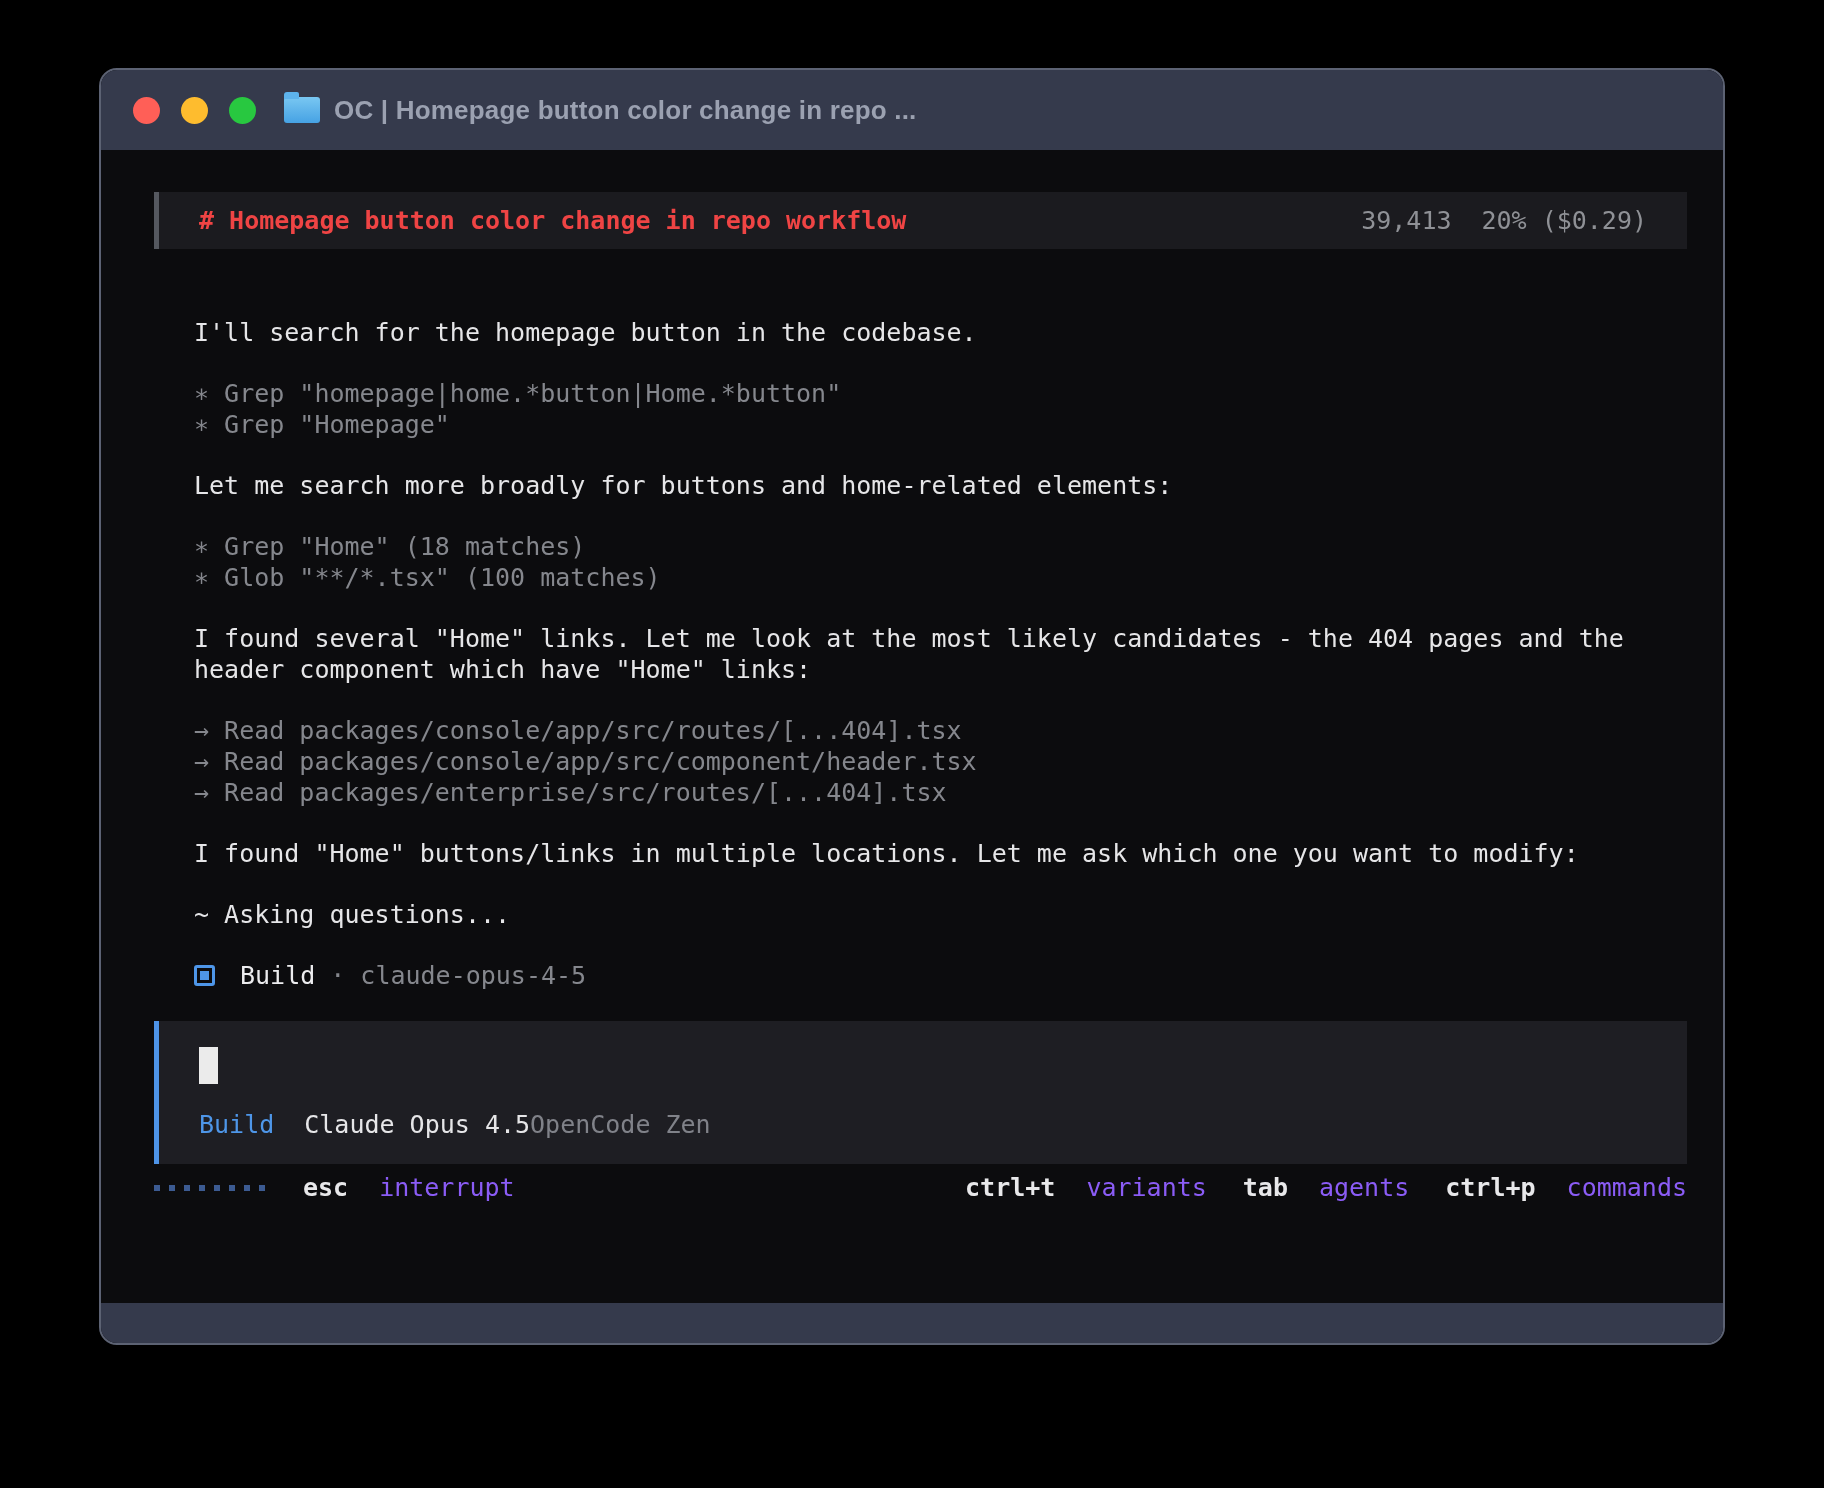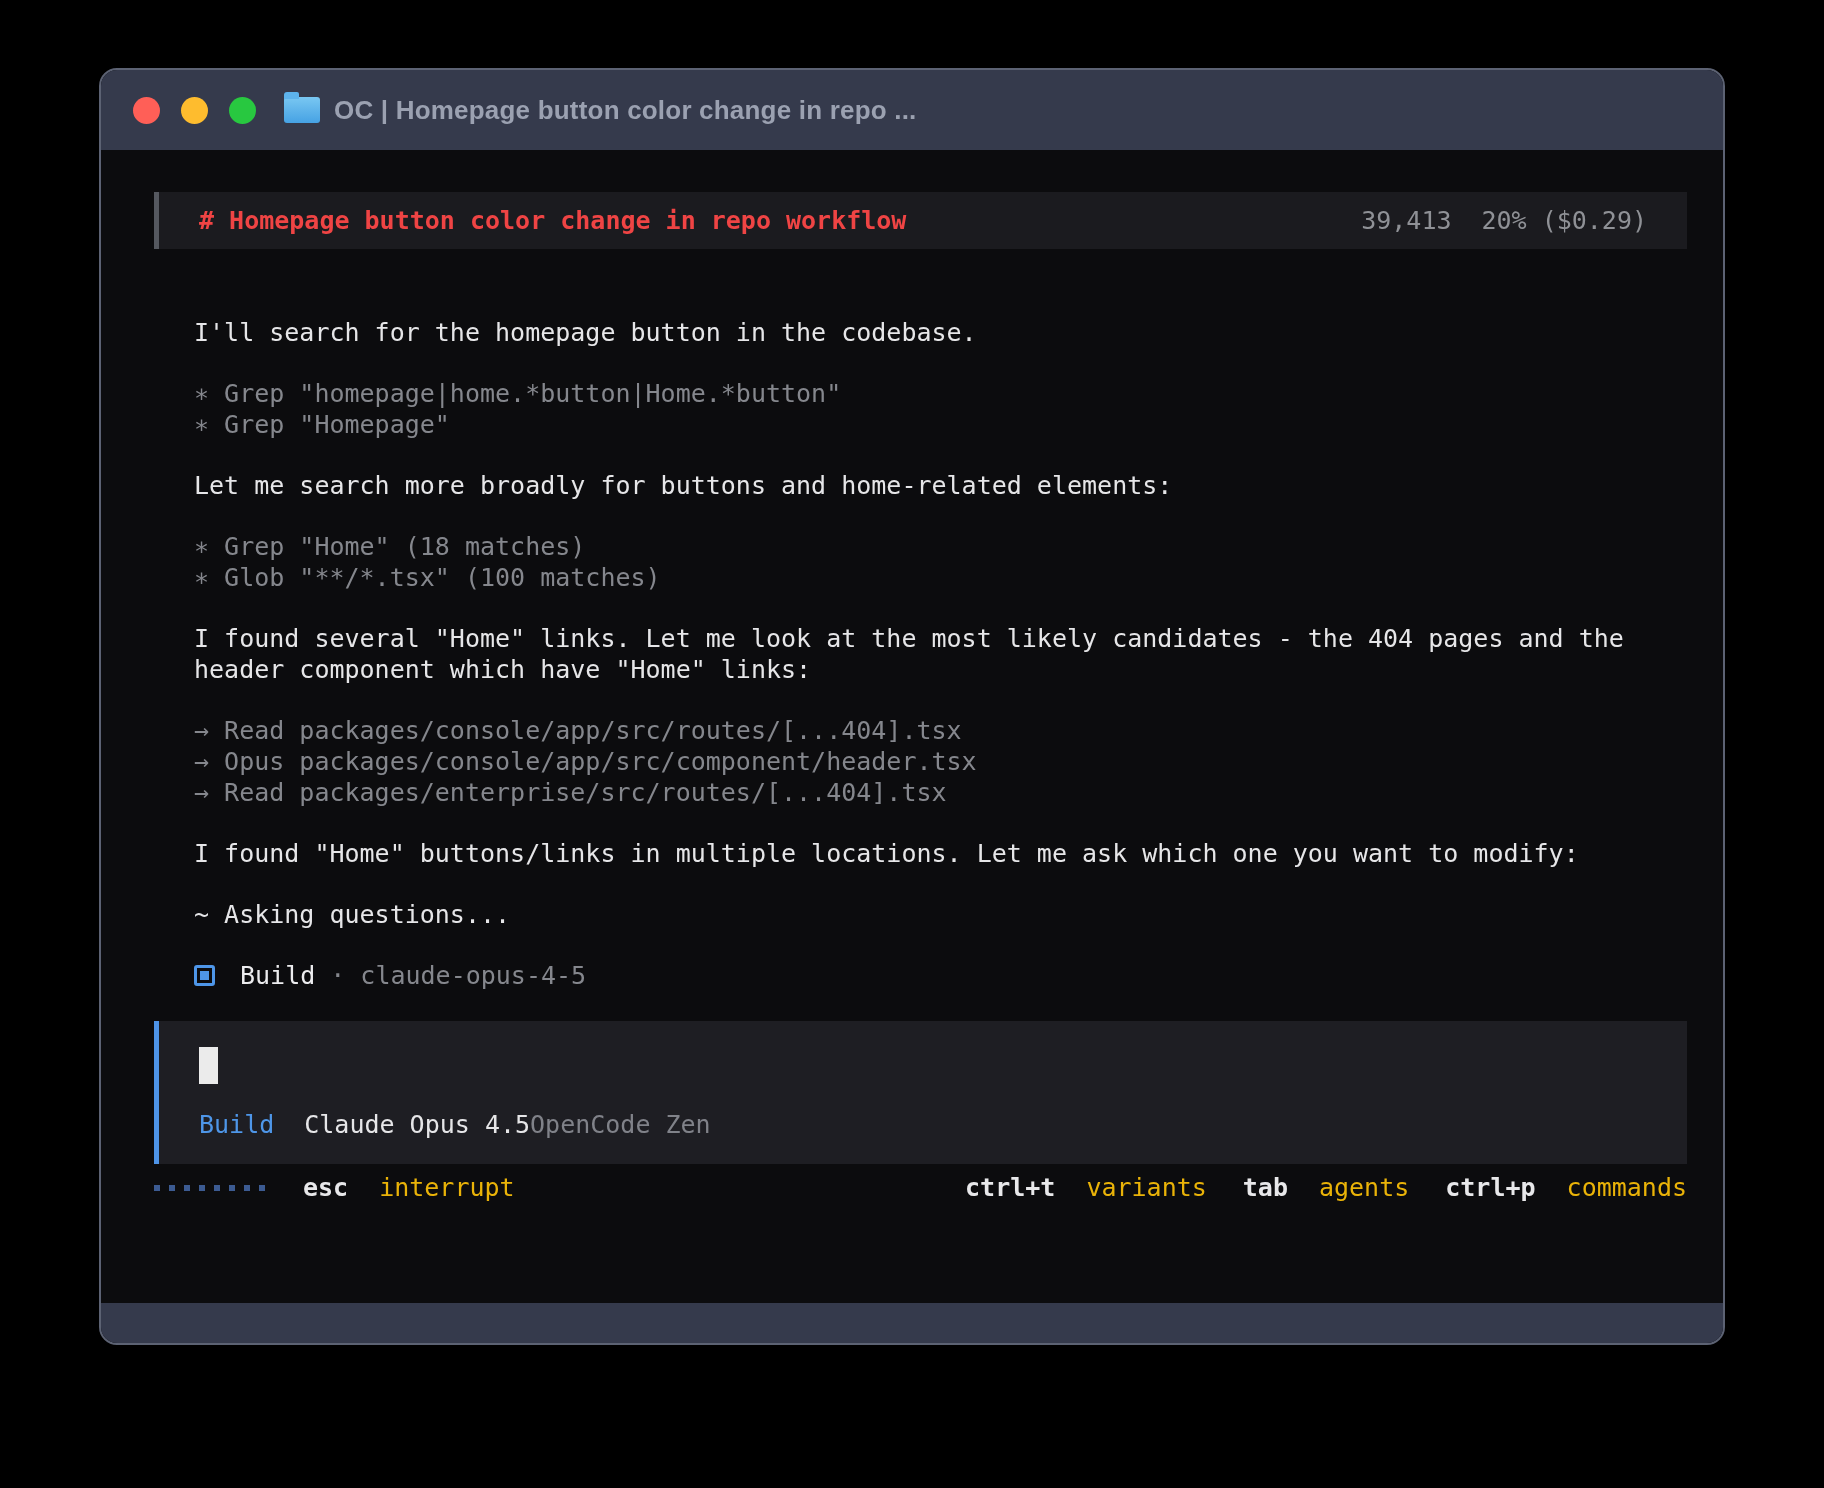--- a/index.html
+++ b/index.html
@@ -79,21 +79,21 @@
 
   .status-row {
     display:flex; justify-content:space-between; align-items:center;
     margin-top:8px; height:31px;
   }
   .status-left { display:flex; align-items:center; }
   .spinner { display:flex; gap:9px; margin-right:38px; }
   .dot { width:6px; height:6px; background:#3c5b92; }
   .hint { display:flex;gap:16px; }
   .hint .key { color:#e8e8ea; font-weight:bold; }
-  .hint .label { color:#eab308; margin-left:15px; }
+  .hint .label { color:#8b5cf6; margin-left:15px; }
   .status-right { display:flex; }
   .status-right .hint { margin-left:36px; }
 
   .footer { flex:none; height:40px; background:#353a4c; }
 </style>
 </head>
 <body>
 
 <div class="window">
 
@@ -133,21 +133,21 @@
         <div class="msg tool">
           <div>∗ Grep "Home" (18 matches)</div>
           <div>∗ Glob "**/*.tsx" (100 matches)</div>
         </div>
         <div class="msg text">
           <div>I found several "Home" links. Let me look at the most likely candidates - the 404 pages and the</div>
           <div>header component which have "Home" links:</div>
         </div>
         <div class="msg tool">
           <div>→ Read packages/console/app/src/routes/[...404].tsx</div>
-          <div>→ Opus packages/console/app/src/component/header.tsx</div>
+          <div>→ Read packages/console/app/src/component/header.tsx</div>
           <div>→ Read packages/enterprise/src/routes/[...404].tsx</div>
         </div>
         <div class="msg text">
           <div>I found "Home" buttons/links in multiple locations. Let me ask which one you want to modify:</div>
         </div>
         <div class="msg text">
           <div>~ Asking questions...</div>
         </div>
       </div>
 

